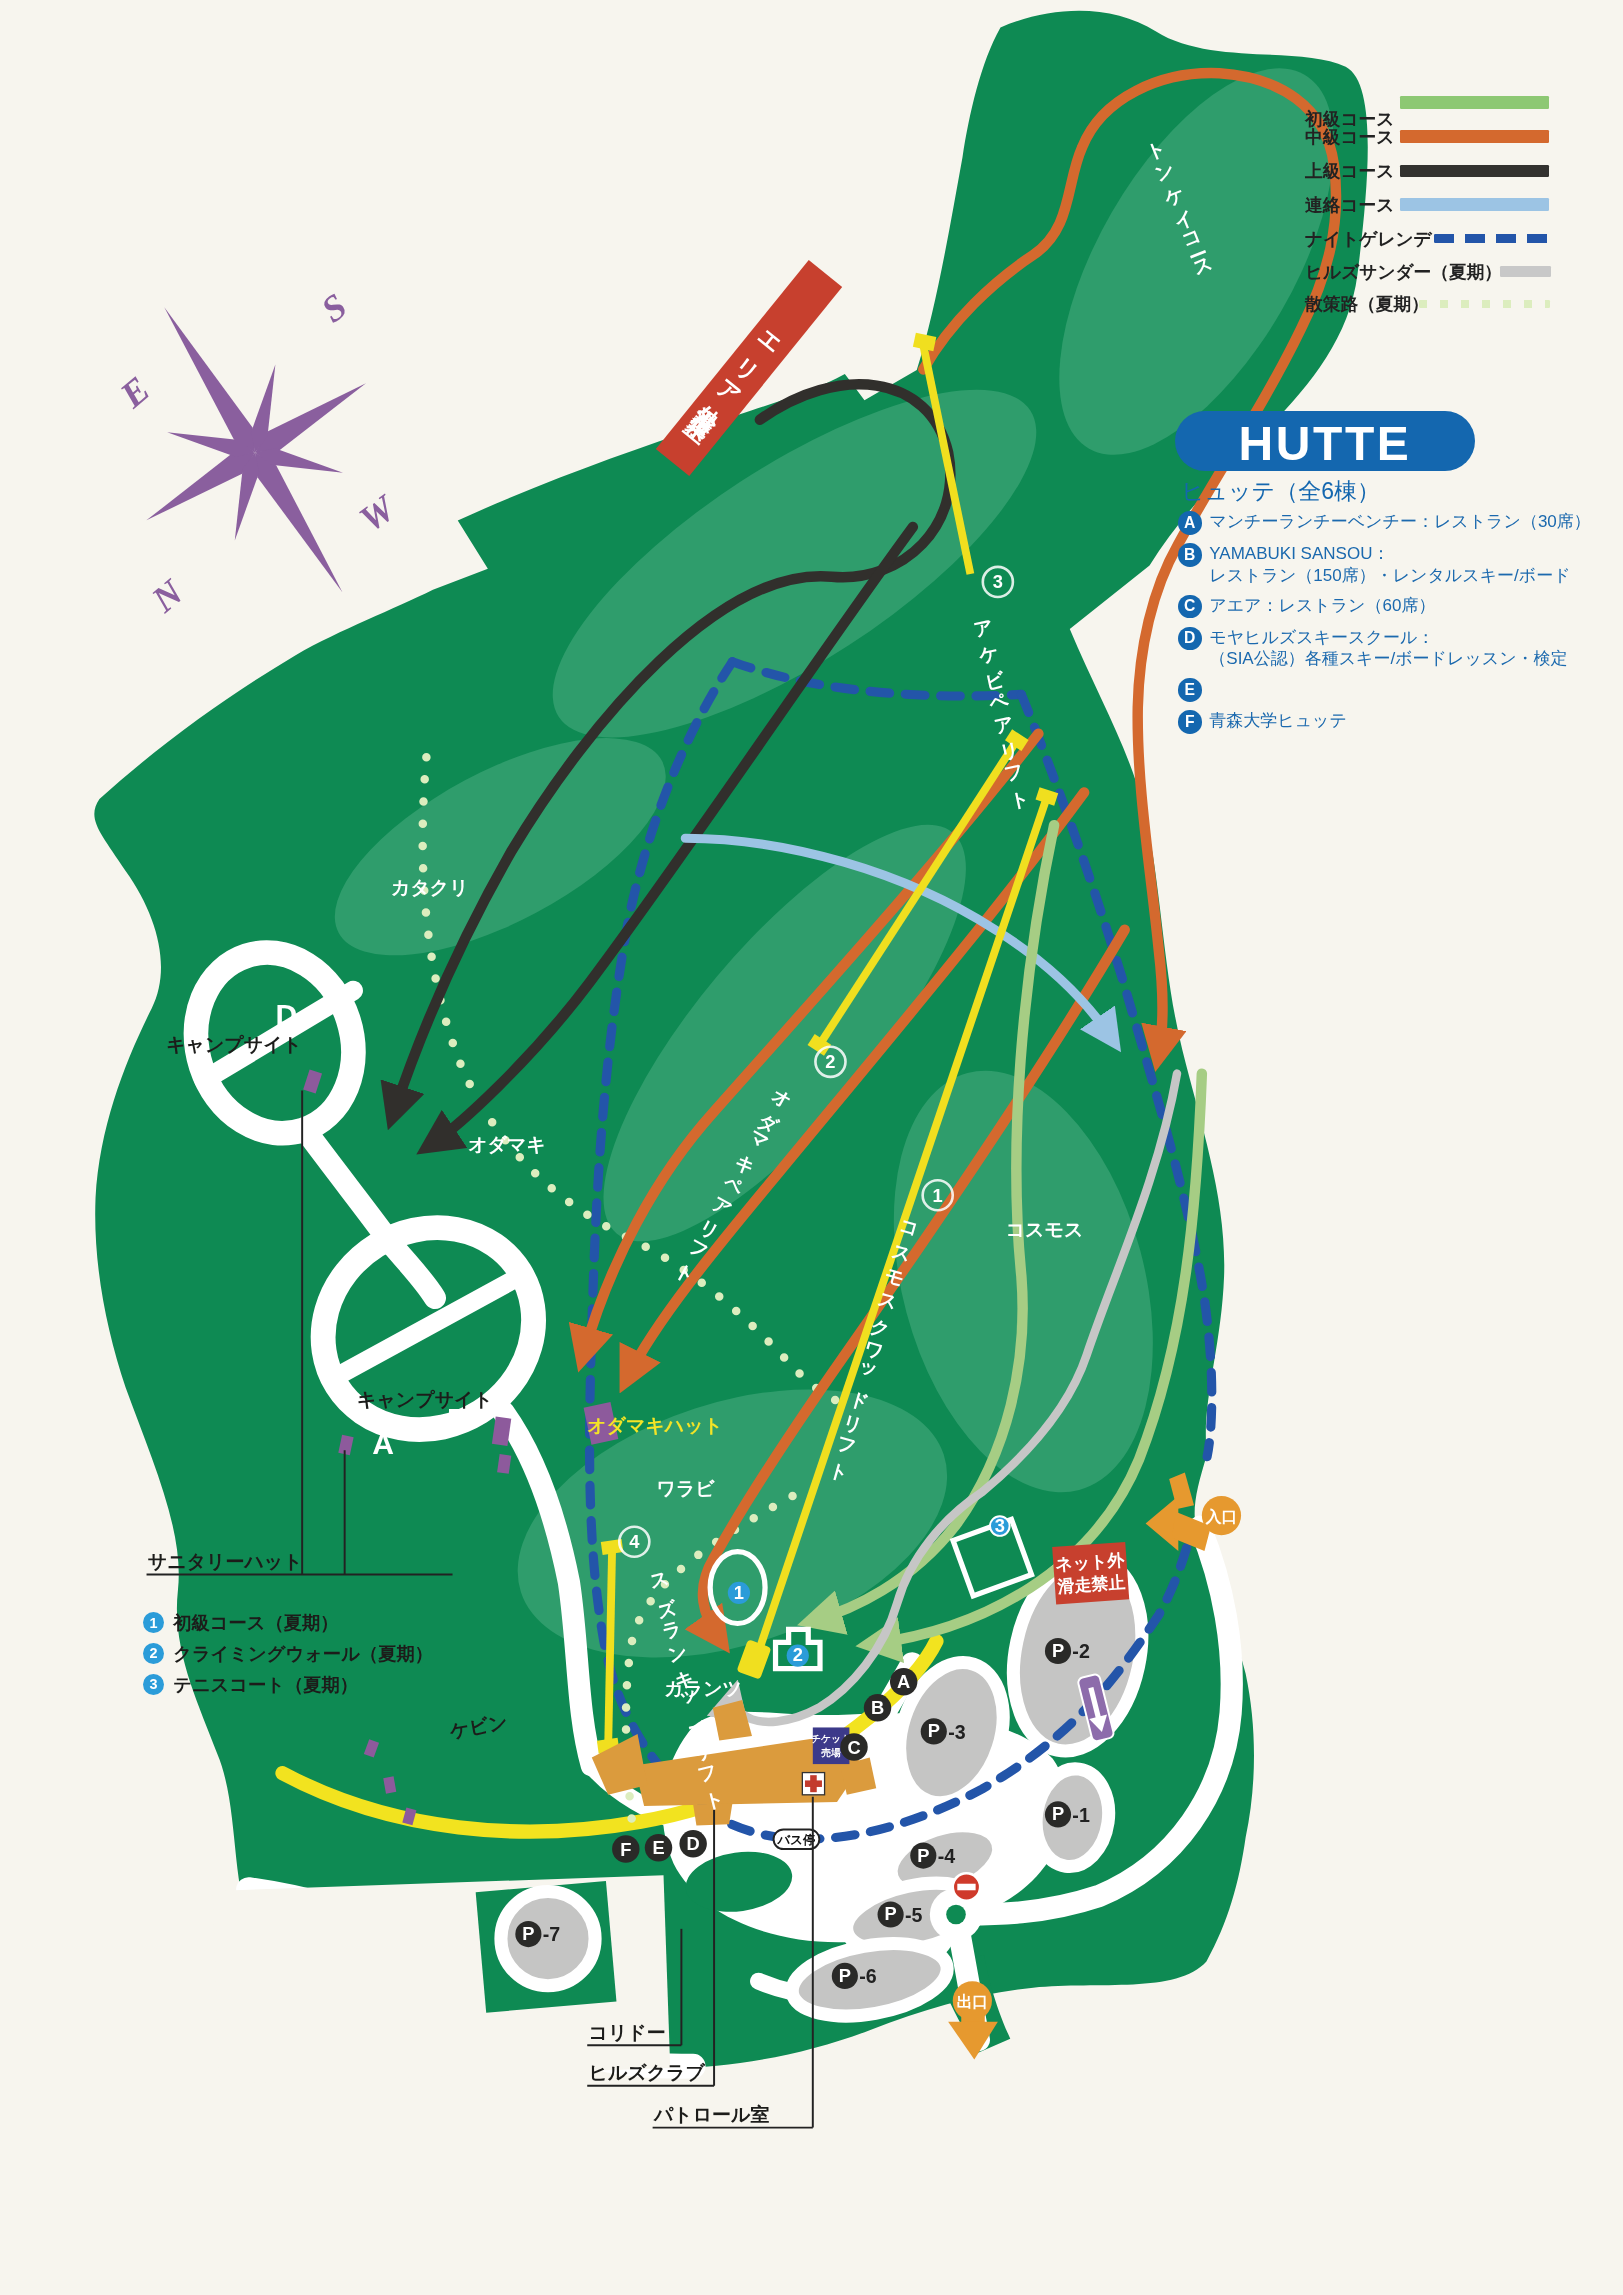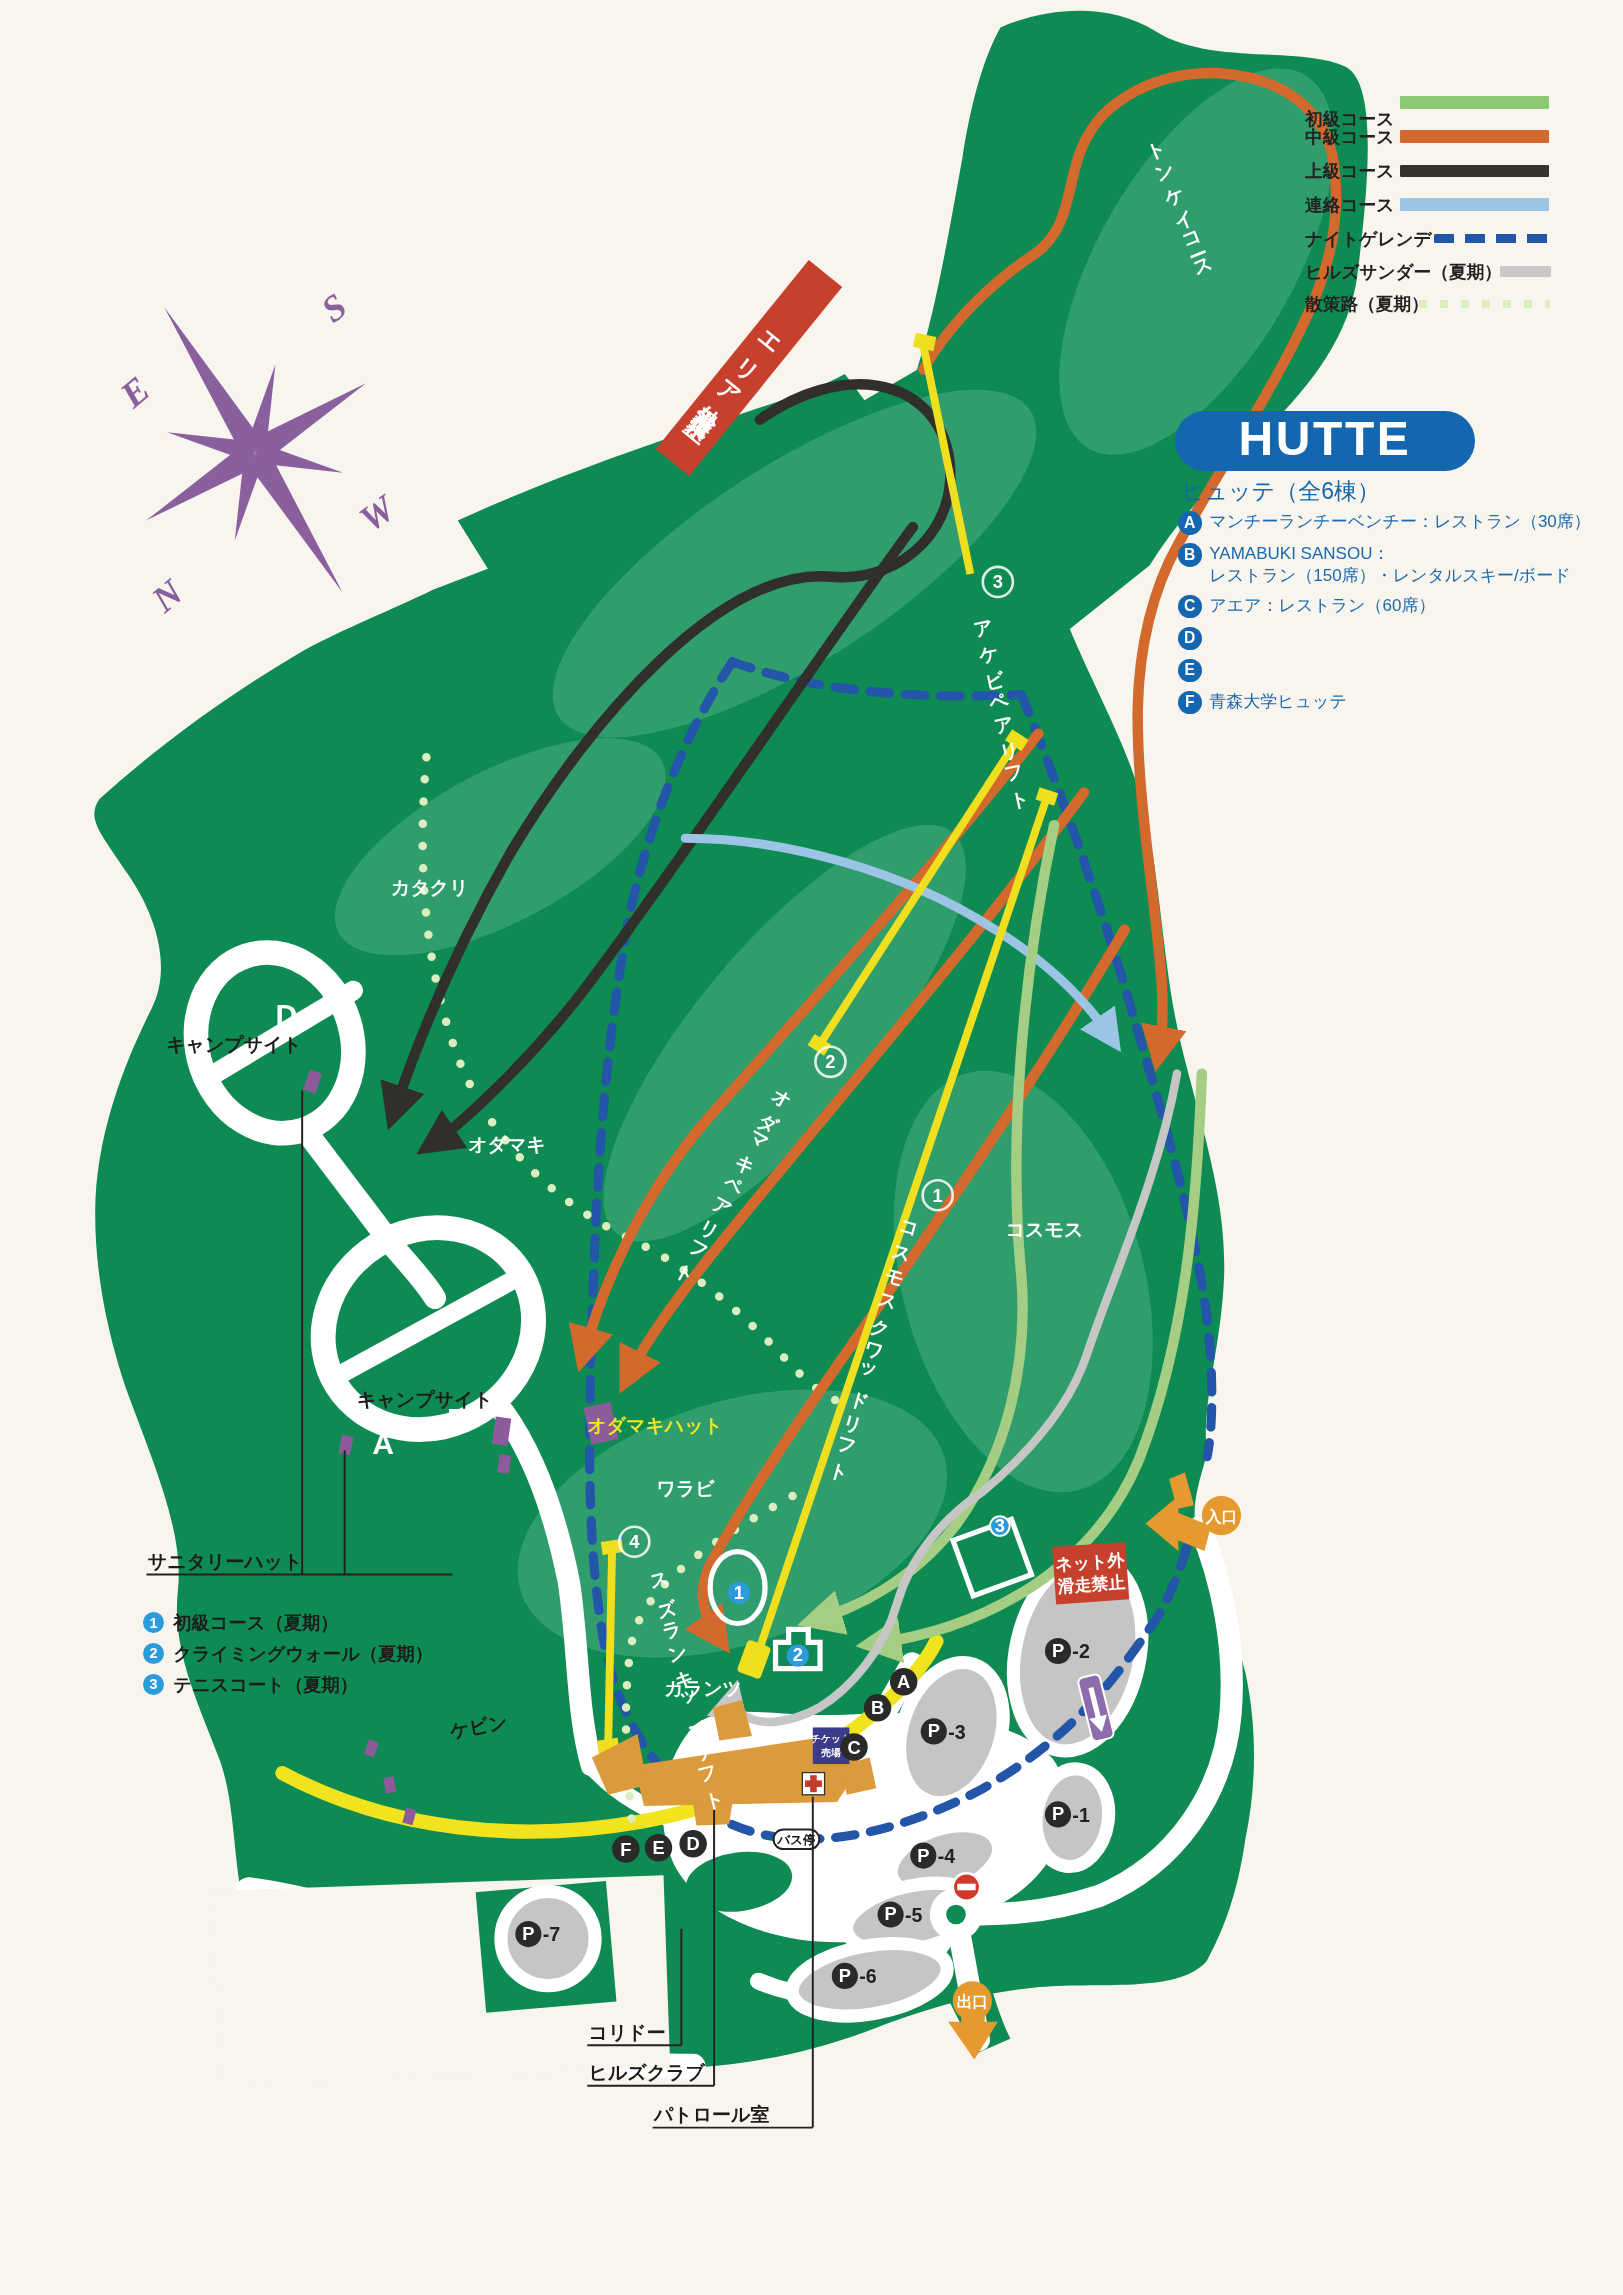--- a/index.html
+++ b/index.html
@@ -6,21 +6,21 @@
   .page{position:relative;width:1623px;height:2295px;background:#f7f5ee;overflow:hidden;
         font-family:"Liberation Sans", sans-serif;}
   .page svg{position:absolute;left:0;top:0;}
   
   .legend{position:absolute;left:1305px;top:93px;width:281px;}
   .lg-row{position:absolute;height:19.6px;display:flex;align-items:center;}
   .lg-label{font-size:17.7px;font-weight:bold;color:#222;white-space:nowrap;}
   .lg-bar{position:absolute;height:13px;border-radius:1.3px;}
   
   .hutte-pill{position:absolute;left:1175px;top:411px;width:300px;height:60px;background:#1467af;
-      border-radius:30px;display:flex;align-items:flex-start;justify-content:center;}
+      border-radius:30px;display:flex;align-items:flex-end;justify-content:center;}
   .hutte-pill span{color:#fff;font-size:48px;font-weight:bold;letter-spacing:2.6px;}
   .hutte-sub{position:absolute;left:1181px;top:476px;color:#1467af;font-size:23px;font-weight:normal;}
   .hutte-list{position:absolute;left:1178px;top:511px;width:432px;}
   .h-item{display:flex;margin-bottom:8.5px;}
   .h-badge{flex:0 0 23.5px;width:23.5px;height:23.5px;border-radius:50%;background:#1467af;color:#fff;
       font-size:15.7px;font-weight:bold;display:flex;align-items:center;justify-content:center;margin-right:7.8px;}
   .h-text{color:#1b69ae;font-size:17px;line-height:21.6px;}
   
   .summer{position:absolute;left:143px;top:1610px;}
   .s-row{display:flex;align-items:center;margin-bottom:5.9px;}
@@ -427,20 +427,21 @@
   <div class="h-item">
         <span class="h-badge">B</span>
         <span class="h-text"><span>YAMABUKI SANSOU：</span><br><span>レストラン（150席）・レンタルスキー/ボード</span></span>
       </div>
   <div class="h-item">
         <span class="h-badge">C</span>
         <span class="h-text">アエア：レストラン（60席）</span>
       </div>
   <div class="h-item">
         <span class="h-badge">D</span>
+        <span class="h-text"><span>モヤヒルズスキースクール：</span><br><span>（SIA公認）各種スキー/ボードレッスン・検定</span></span>
       </div>
   <div class="h-item">
         <span class="h-badge">E</span>
       </div>
   <div class="h-item">
         <span class="h-badge">F</span>
         <span class="h-text">青森大学ヒュッテ</span>
       </div>
 </div>
 

